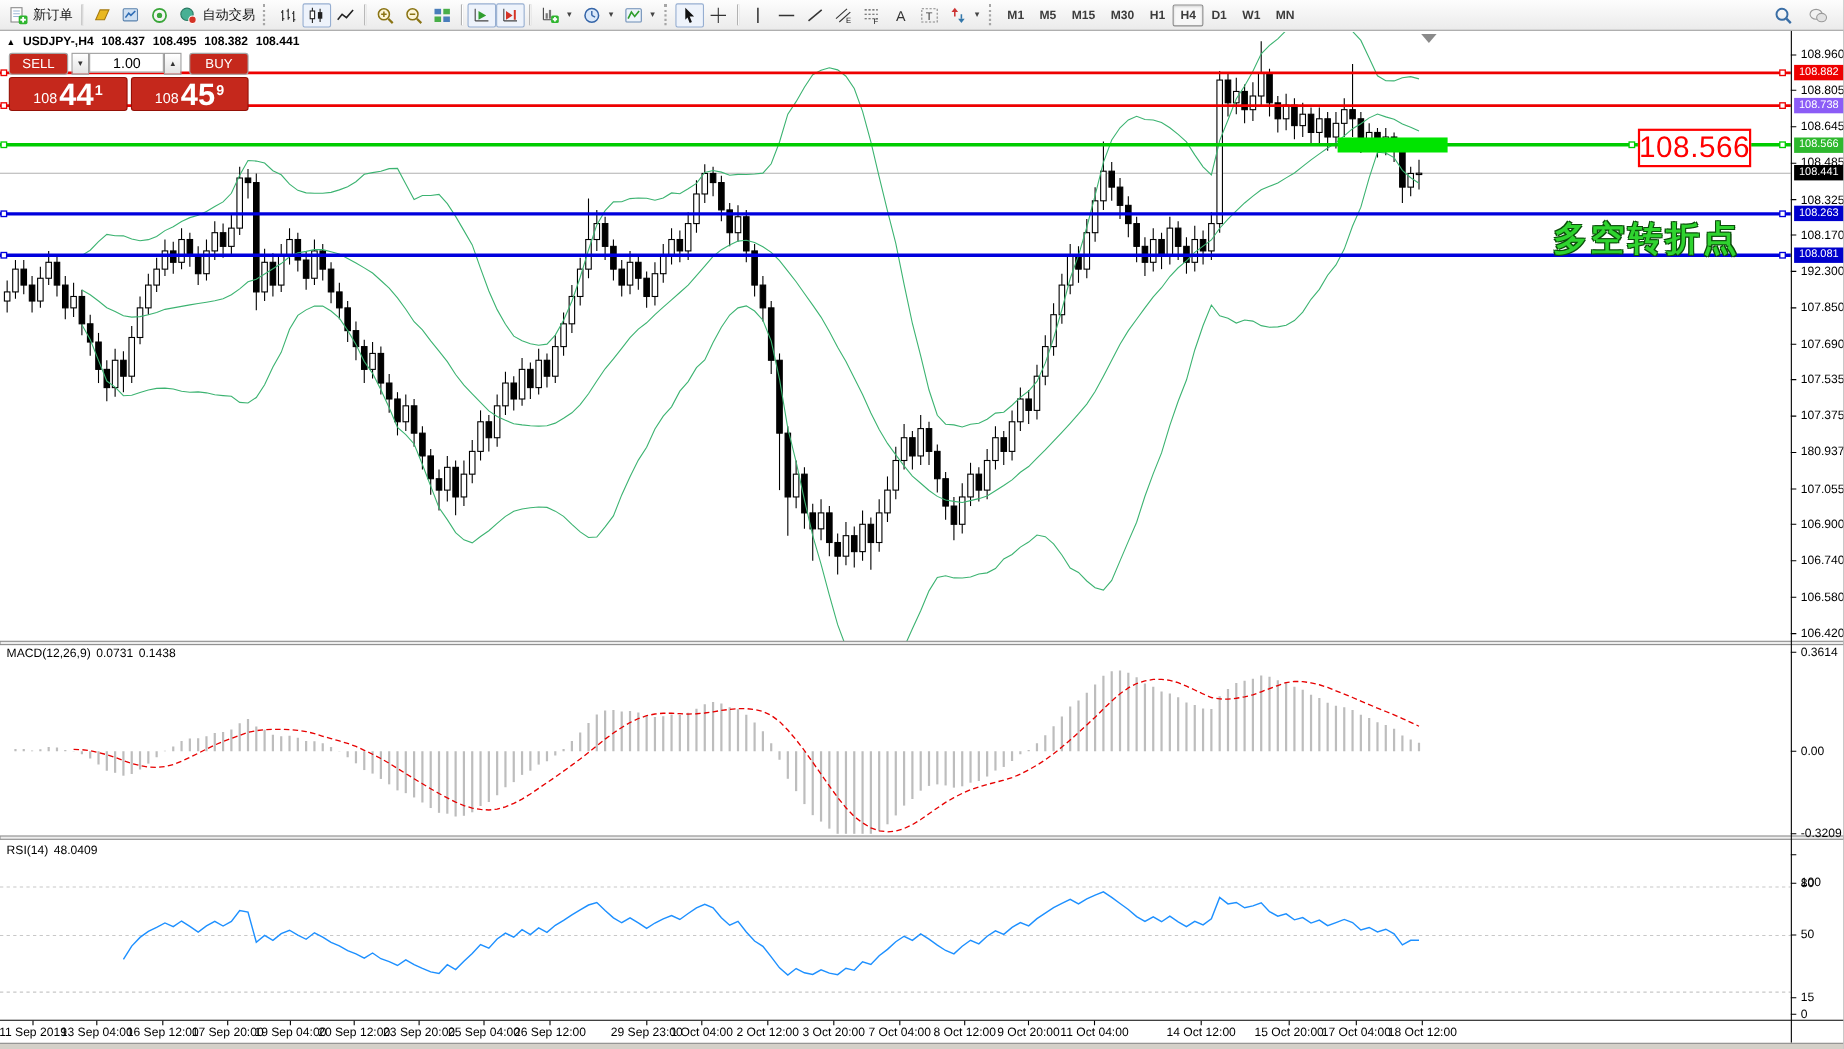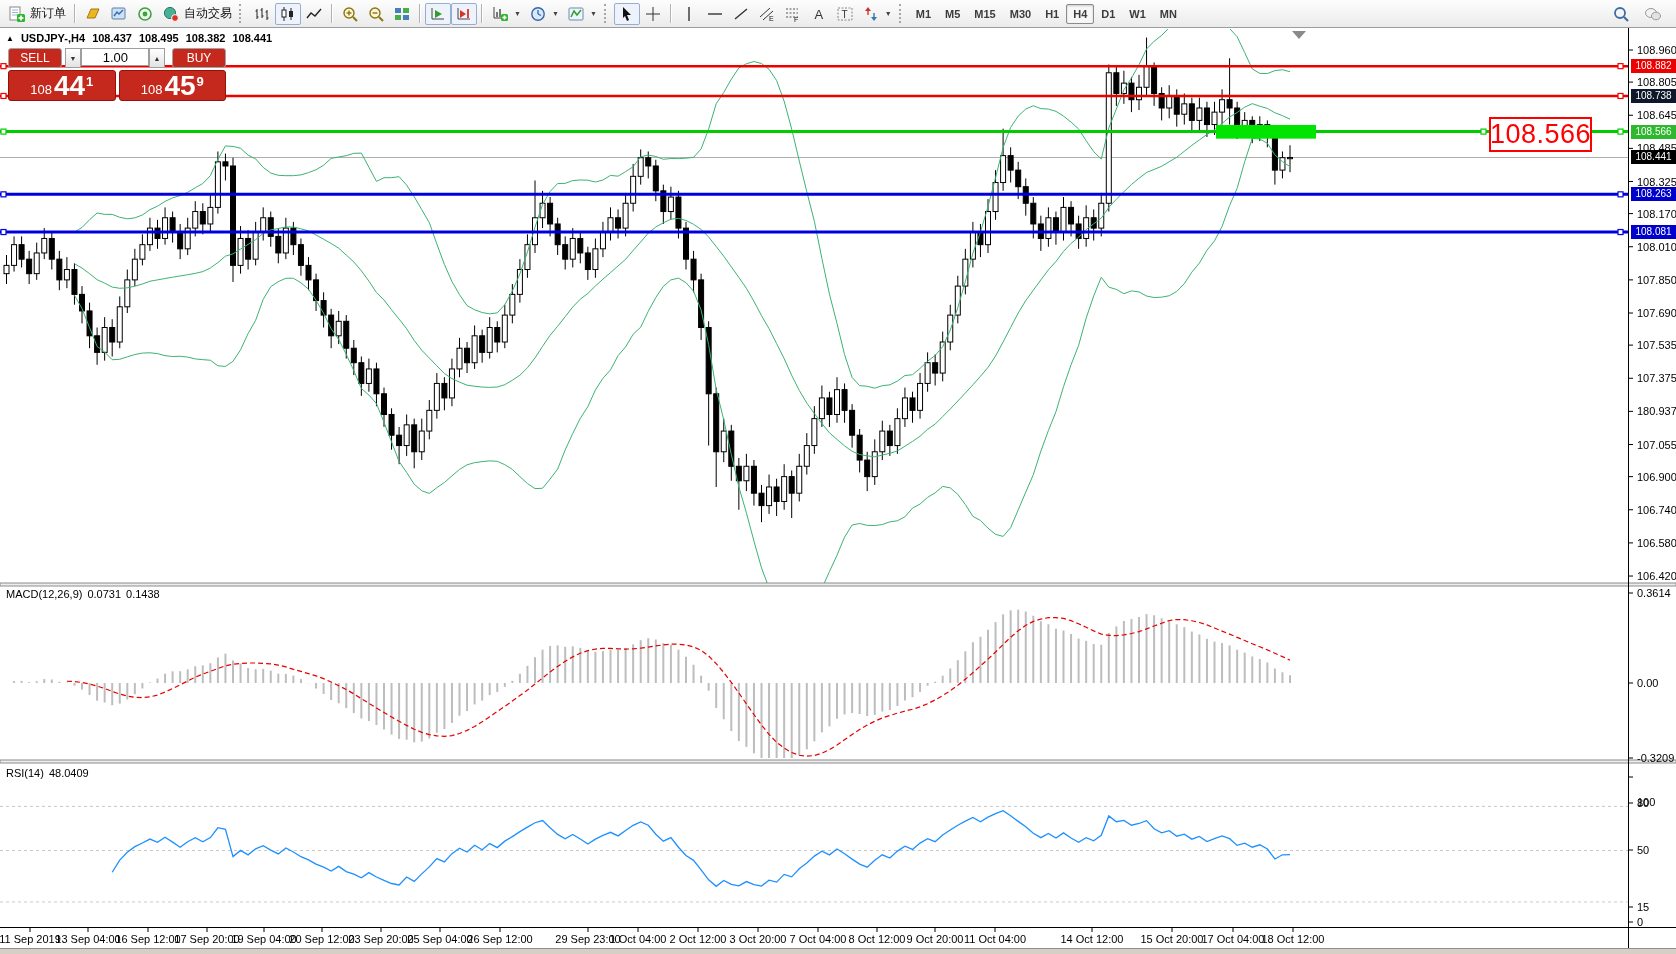--- a/index.html
+++ b/index.html
@@ -978,59 +978,60 @@
       </div>
       <div class="px">
         <span class="sm">108</span>
         <span class="bg">45</span>
         <span class="sup">9</span>
       </div>
     </div>
   </div>
 
   <div id="price-box">108.566</div>
+  <div id="cn-text">多空转折点</div>
 
   <div id="macd-label">
     <span>MACD(12,26,9)</span>
     <span>0.0731</span>
     <span>0.1438</span>
   </div>
   <div id="rsi-label">
     <span>RSI(14)</span>
     <span>48.0409</span>
   </div>
 
   <div id="axis-labels">
       <div class="ytick" style="top: 44px;">108.960</div>
       <div class="ytick" style="top: 76.1005px;">108.805</div>
       <div class="ytick" style="top: 109.236px;">108.645</div>
       <div class="ytick" style="top: 142.372px;">108.485</div>
       <div class="ytick" style="top: 175.508px;">108.325</div>
       <div class="ytick" style="top: 207.609px;">108.170</div>
-      <div class="ytick" style="top: 240.745px;">108.010</div>
+      <div class="ytick" style="top: 240.745px;">192.300</div>
       <div class="ytick" style="top: 273.881px;">107.850</div>
       <div class="ytick" style="top: 307.017px;">107.690</div>
       <div class="ytick" style="top: 339.117px;">107.535</div>
       <div class="ytick" style="top: 372.253px;">107.375</div>
       <div class="ytick" style="top: 405.389px;">180.937</div>
       <div class="ytick" style="top: 438.525px;">107.055</div>
       <div class="ytick" style="top: 470.626px;">106.900</div>
       <div class="ytick" style="top: 503.762px;">106.740</div>
       <div class="ytick" style="top: 536.898px;">106.580</div>
       <div class="ytick" style="top: 570.034px;">106.420</div>
       <div class="ytick" style="top: 587px;">0.3614</div>
       <div class="ytick" style="top: 677px;">0.00</div>
       <div class="ytick" style="top: 752px;">-0.3209</div>
       <div class="ytick" style="top: 771px; margin-top: 25px;">100</div>
       <div class="ytick" style="top: 797px;">80</div>
       <div class="ytick" style="top: 844px;">50</div>
       <div class="ytick" style="top: 901px;">15</div>
       <div class="ytick" style="top: 916px;">0</div>
       <div class="tag" style="top: 59.1538px; background: rgb(238, 0, 0);">108.882</div>
-      <div class="tag" style="top: 88.9762px; background: #0f172a;">108.738</div>
+      <div class="tag" style="top: 88.9762px; background: #8b5cf6;">108.738</div>
       <div class="tag" style="top: 124.597px; background: rgb(46, 184, 46);">108.566</div>
       <div class="tag" style="top: 150.485px; background: rgb(0, 0, 0);">108.441</div>
       <div class="tag" style="top: 187.349px; background: rgb(0, 0, 204);">108.263</div>
       <div class="tag" style="top: 225.041px; background: rgb(0, 0, 204);">108.081</div>
     </div>
   <div id="time-labels">
       <div class="xtick" style="left: 30px;">11 Sep 2019</div>
       <div class="xtick" style="left: 88px;">13 Sep 04:00</div>
       <div class="xtick" style="left: 148px;">16 Sep 12:00</div>
       <div class="xtick" style="left: 207px;">17 Sep 20:00</div>

